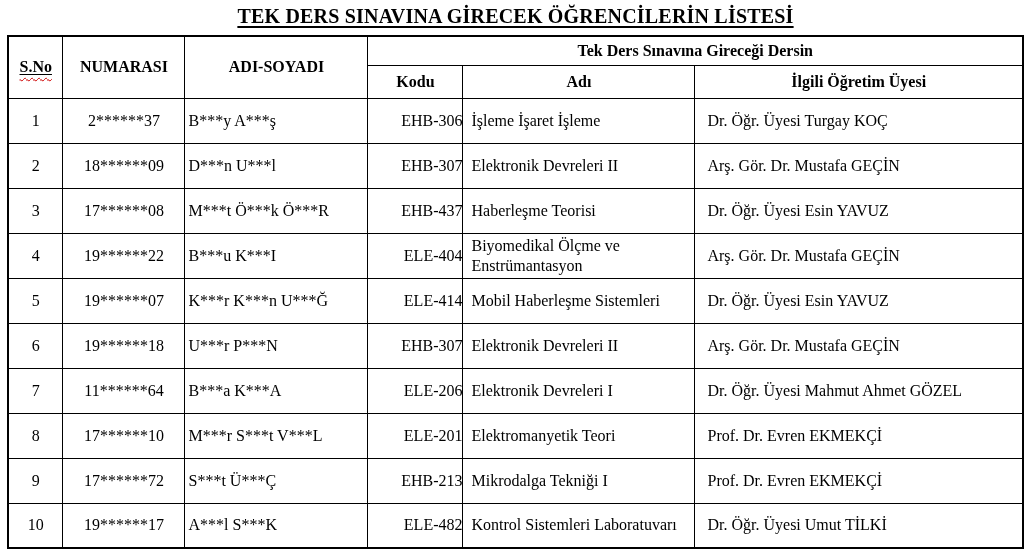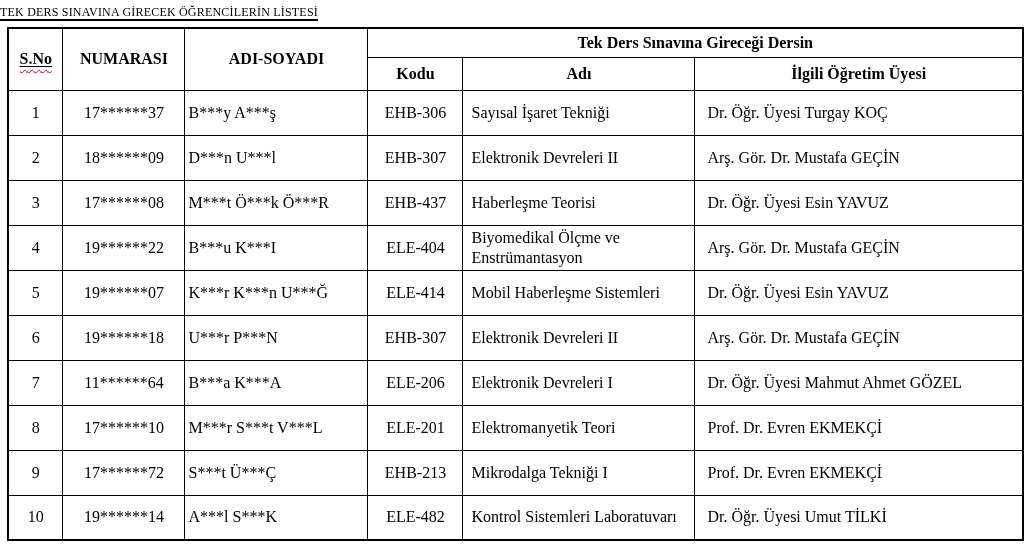--- a/index.html
+++ b/index.html
@@ -5,23 +5,23 @@
   * { margin: 0; padding: 0; box-sizing: border-box; }
   html, body {
     width: 1031px;
     background: #ffffff;
     font-family: "Liberation Serif", serif;
     color: #000000;
   }
   body { height: 558px; overflow: hidden; }
 
   .doc-title {
-    text-align: left;
-    font-size: 12px;
-    font-weight: normal;
+    text-align: center;
+    font-size: 20px;
+    font-weight: bold;
     margin-top: 5px;
     margin-bottom: 7px;
     letter-spacing: 0.2px;
   }
   .doc-title .underlined {
     text-decoration: underline;
     text-decoration-thickness: 2px;
     text-underline-offset: 3px;
   }
 
@@ -49,21 +49,21 @@
   col.c-ders  { width: 232px; }
   col.c-inst  { width: 328px; }
 
   tr.header-top th { height: 29px; }
   tr.header-sub th { height: 33px; }
   tbody tr { height: 45px; }
 
   td.cell-sno  { text-align: center; }
   td.cell-num  { text-align: center; }
   td.cell-name { text-align: left; padding-left: 3px; padding-right: 3px; }
-  td.cell-kodu { text-align: center; margin-top: 32px; }
+  td.cell-kodu { text-align: right; margin-top: 32px; }
   td.cell-ders { text-align: left; padding-left: 8px; padding-right: 6px; }
   td.cell-inst { text-align: left; padding-left: 12px; padding-right: 14px; }
 
   
   .spell-wavy {
     text-decoration-line: underline;
     text-decoration-style: wavy;
     text-decoration-color: #cc0000;
     text-decoration-thickness: 1px;
     text-underline-offset: 5px;
@@ -102,24 +102,24 @@
     </tr>
     <tr class="header-sub">
       <th>Kodu</th>
       <th>Adı</th>
       <th>İlgili Öğretim Üyesi</th>
     </tr>
   </thead>
   <tbody>
   <tr>
     <td class="cell-sno">1</td>
-    <td class="cell-num">17******37</td>
+    <td class="cell-num">2******37</td>
     <td class="cell-name">B***y A***ş</td>
     <td class="cell-kodu">EHB-306</td>
-    <td class="cell-ders">Sayısal İşaret Tekniği</td>
+    <td class="cell-ders">İşleme İşaret İşleme</td>
     <td class="cell-inst">Dr. Öğr. Üyesi Turgay KOÇ</td>
   </tr>
 
   <tr>
     <td class="cell-sno">2</td>
     <td class="cell-num">18******09</td>
     <td class="cell-name">D***n U***l</td>
     <td class="cell-kodu">EHB-307</td>
     <td class="cell-ders">Elektronik Devreleri II</td>
     <td class="cell-inst">Arş. Gör. Dr. Mustafa GEÇİN</td>
@@ -183,20 +183,20 @@
     <td class="cell-sno">9</td>
     <td class="cell-num">17******72</td>
     <td class="cell-name">S***t Ü***Ç</td>
     <td class="cell-kodu">EHB-213</td>
     <td class="cell-ders">Mikrodalga Tekniği I</td>
     <td class="cell-inst">Prof. Dr. Evren EKMEKÇİ</td>
   </tr>
 
   <tr>
     <td class="cell-sno">10</td>
-    <td class="cell-num">19******14</td>
+    <td class="cell-num">19******17</td>
     <td class="cell-name">A***l S***K</td>
     <td class="cell-kodu">ELE-482</td>
     <td class="cell-ders">Kontrol Sistemleri Laboratuvarı</td>
     <td class="cell-inst">Dr. Öğr. Üyesi Umut TİLKİ</td>
   </tr>
 </tbody>
 </table>
 
 </body></html>

